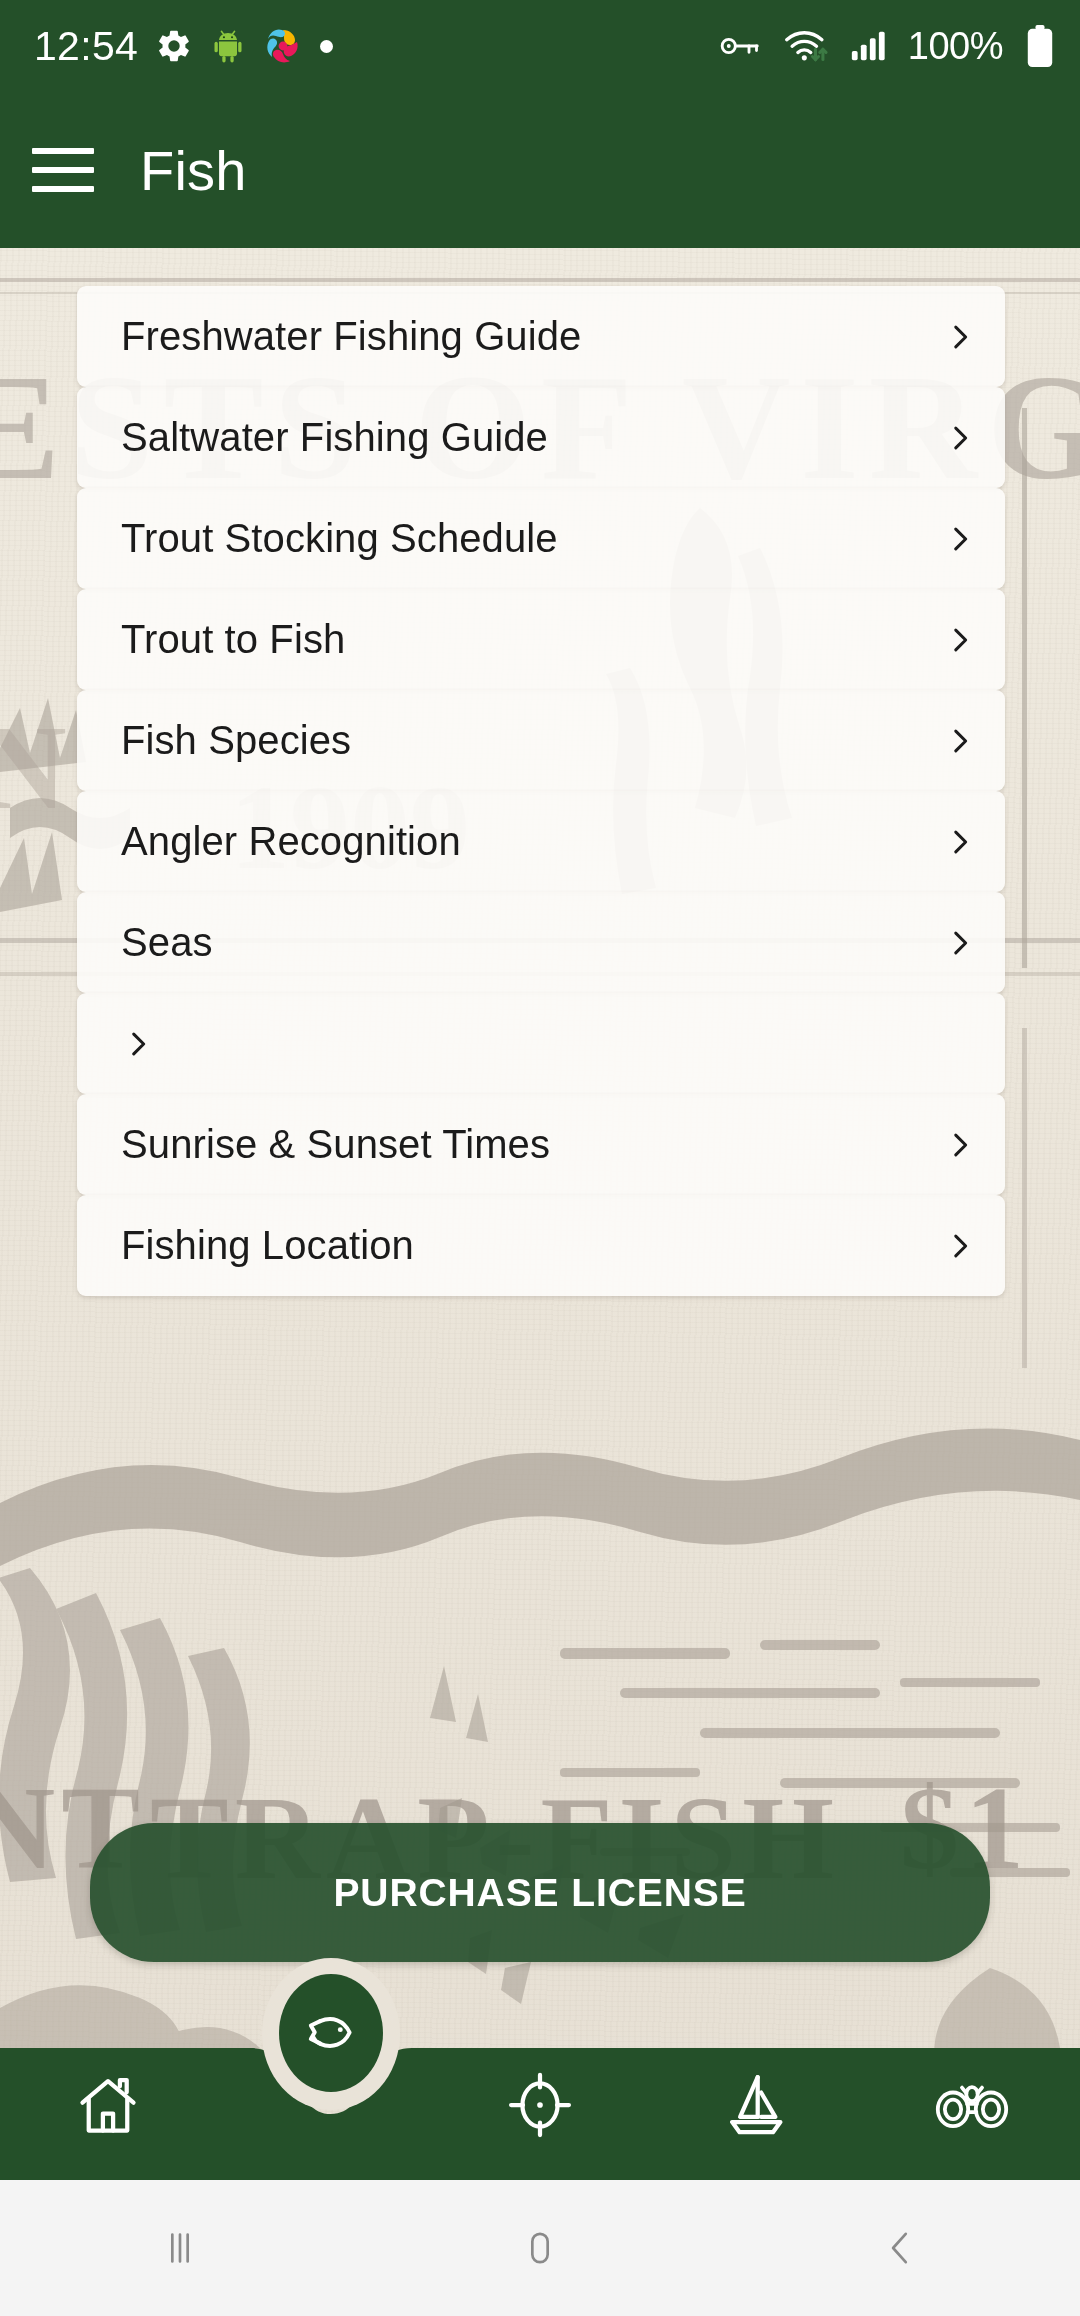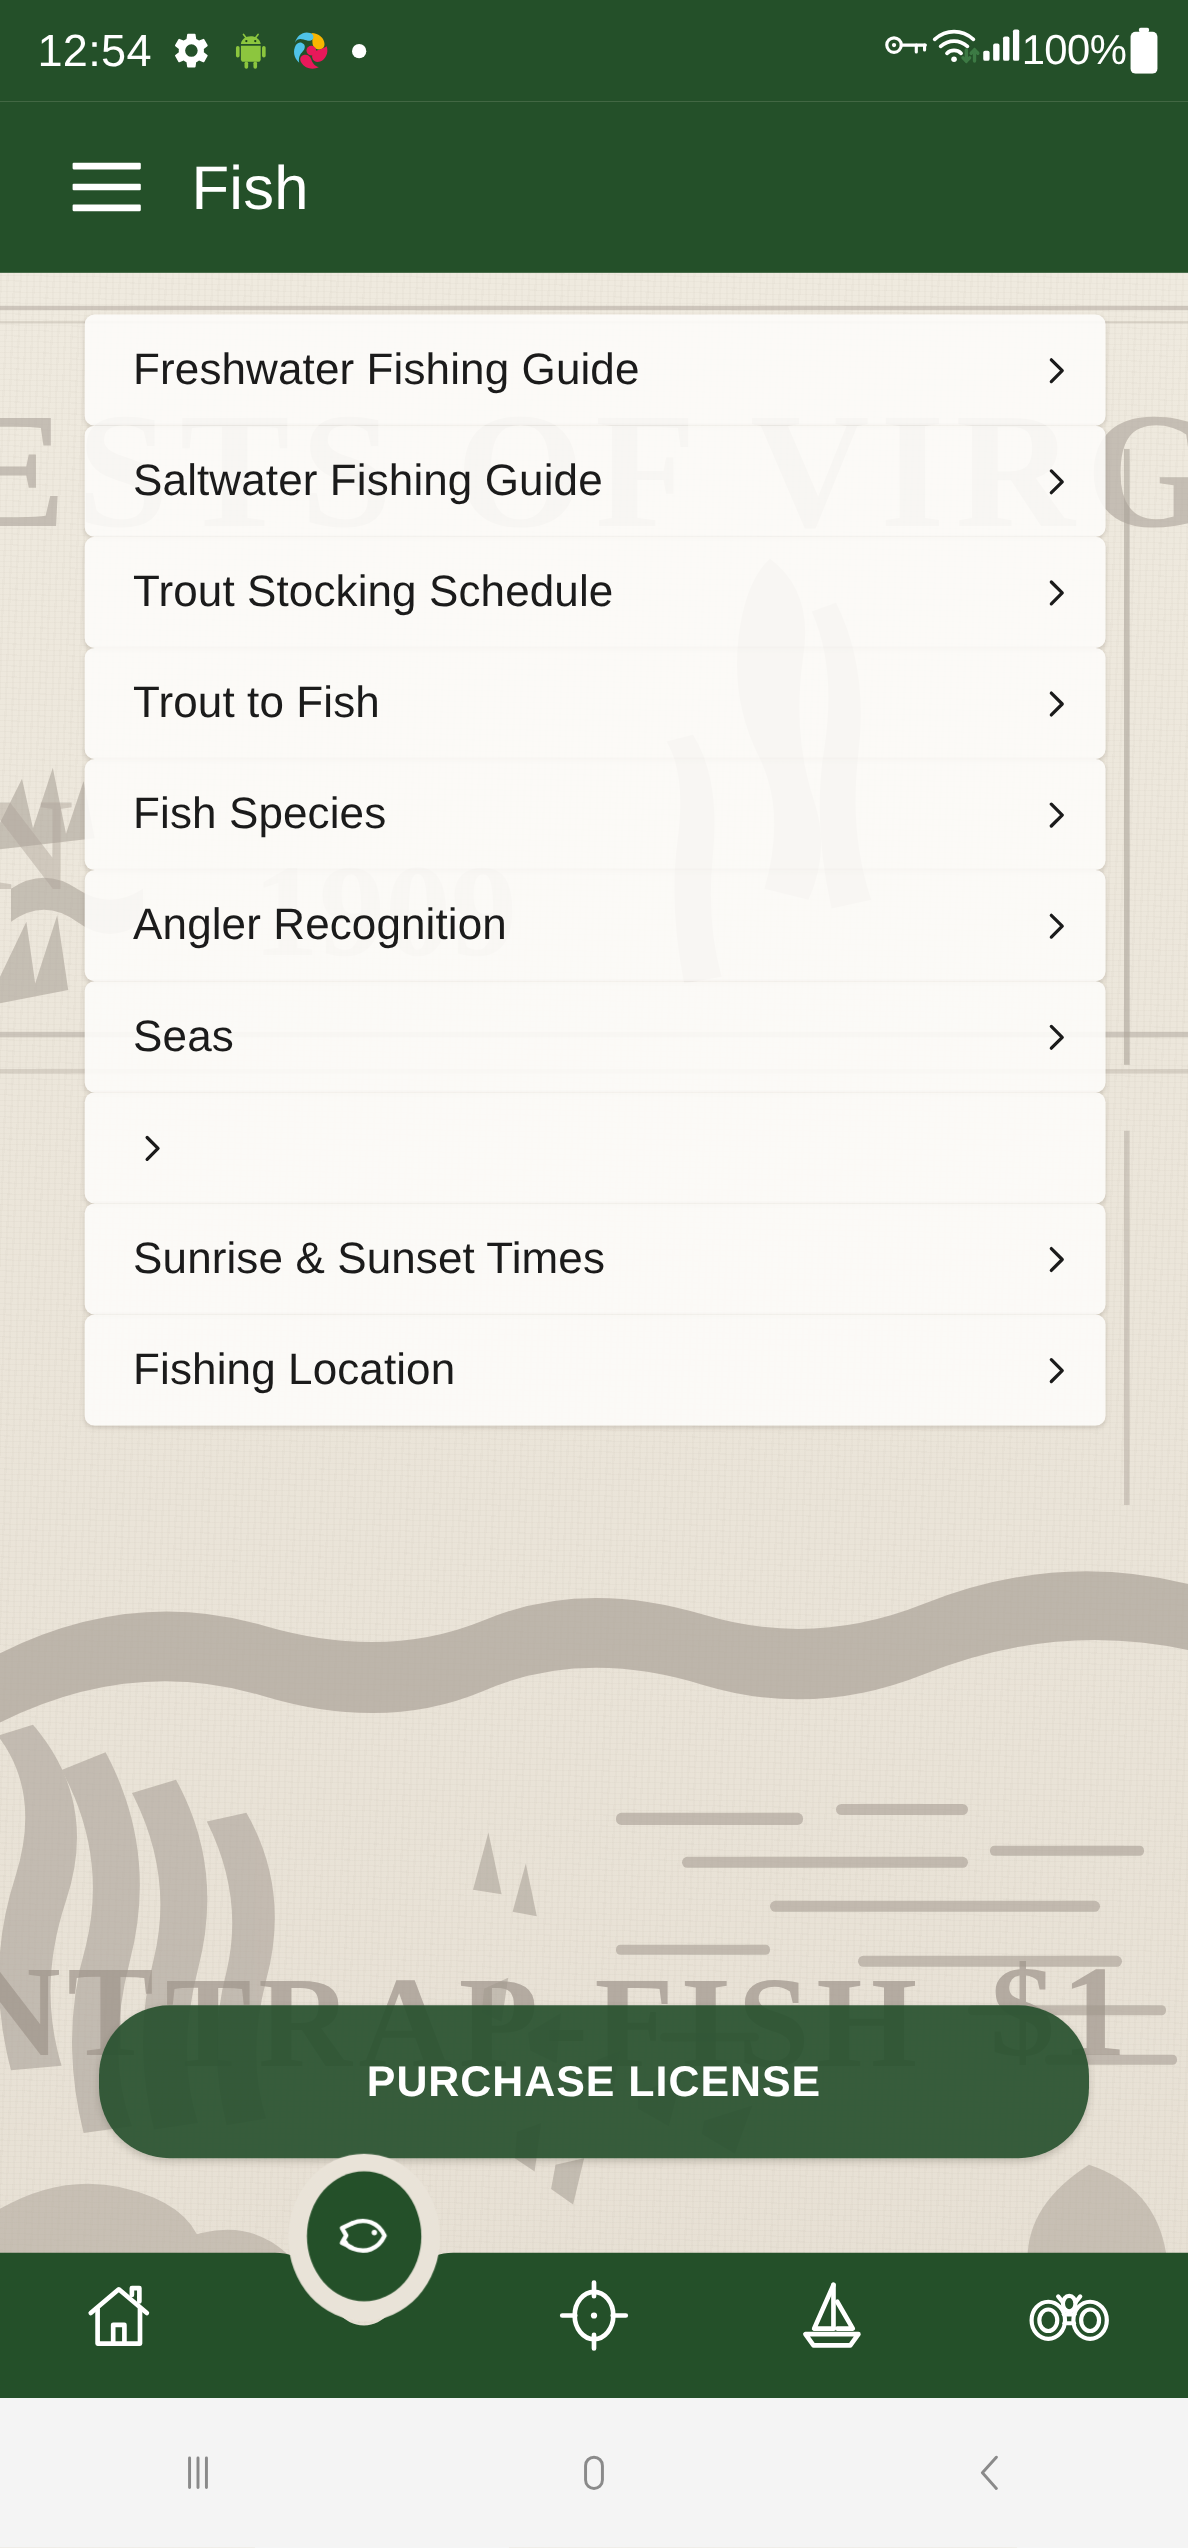--- a/index.html
+++ b/index.html
@@ -23,29 +23,29 @@
   .bg-ink svg { position:absolute; left:0; top:0; width:1080px; height:2068px; }
 
   
   .statusbar {
     position:absolute; left:0; top:0; width:1080px; height:92px;
     background:#245029; color:#fff;
     display:flex; align-items:center; padding:0 26px 0 34px;
   }
   .sb-time { font-size:41px; letter-spacing:.3px; font-weight:400; line-height:1; }
   .sb-left { display:flex; align-items:center; gap:17px;text-align:right; }
-  .sb-right { margin-left:auto; display:flex; align-items:flex-start; gap:2px; }
+  .sb-right { margin-left:auto; display:flex; align-items:center; gap:23px; }
   .sb-pct { font-size:38px; letter-spacing:-.5px; }
   .ic { display:block; }
   .dot-ic { width:13px; height:13px; border-radius:50%; background:#fff; }
 
   
   .appbar {
     position:absolute; left:0; top:92px; width:1080px; height:156px;
-    background:#245029; display:flex; align-items:center; padding-left:66px;
+    background:#245029; display:flex; align-items:center; padding-left:32px;
   }
   .hamburger { width:62px; height:44px; display:flex; flex-direction:column; justify-content:space-between; cursor:pointer; }
   .hamburger i { display:block; height:6px; background:#fff; border-radius:1px; }
   .appbar-title {
     margin-left:46px; color:#fff; font-size:56px; font-weight:400; letter-spacing:.2px;
   }
 
   
   .list { position:absolute; left:77px; top:286px; width:928px; }
   .row {

